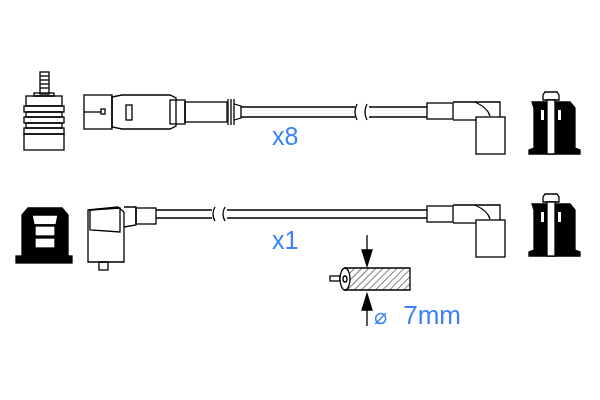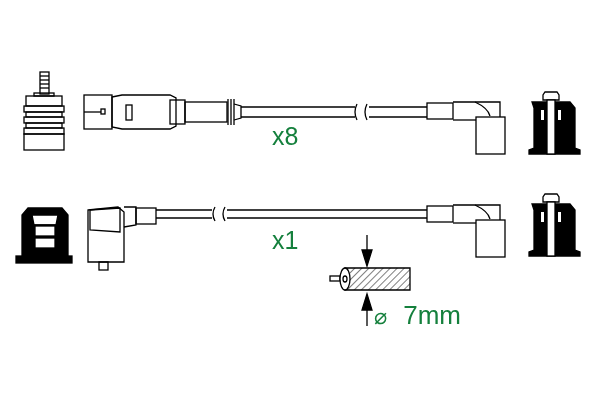--- a/index.html
+++ b/index.html
@@ -1,18 +1,18 @@
 <!DOCTYPE html>
 <html><head>
 <meta charset="utf-8">
 <style>
   html,body{margin:0;padding:0;background:#fff;}
   body{width:600px;height:400px;position:relative;overflow:hidden;font-family:"Liberation Sans",sans-serif;}
   svg{position:absolute;left:0;top:0;}
-  .lbl{position:absolute;color:#15803d;font-family:"Liberation Sans",sans-serif;}
+  .lbl{position:absolute;color:#3b82f6;font-family:"Liberation Sans",sans-serif;}
 </style>
 </head>
 <body>
 
 <svg width="600" height="400" viewBox="0 0 600 400" fill="none" stroke="#000" stroke-width="1.3">
 
   <defs>
     <pattern id="hatch" width="5" height="5" patternUnits="userSpaceOnUse" patternTransform="rotate(45)">
       <line x1="0" y1="0" x2="0" y2="5" stroke="#000" stroke-width="1"></line>
     </pattern>

